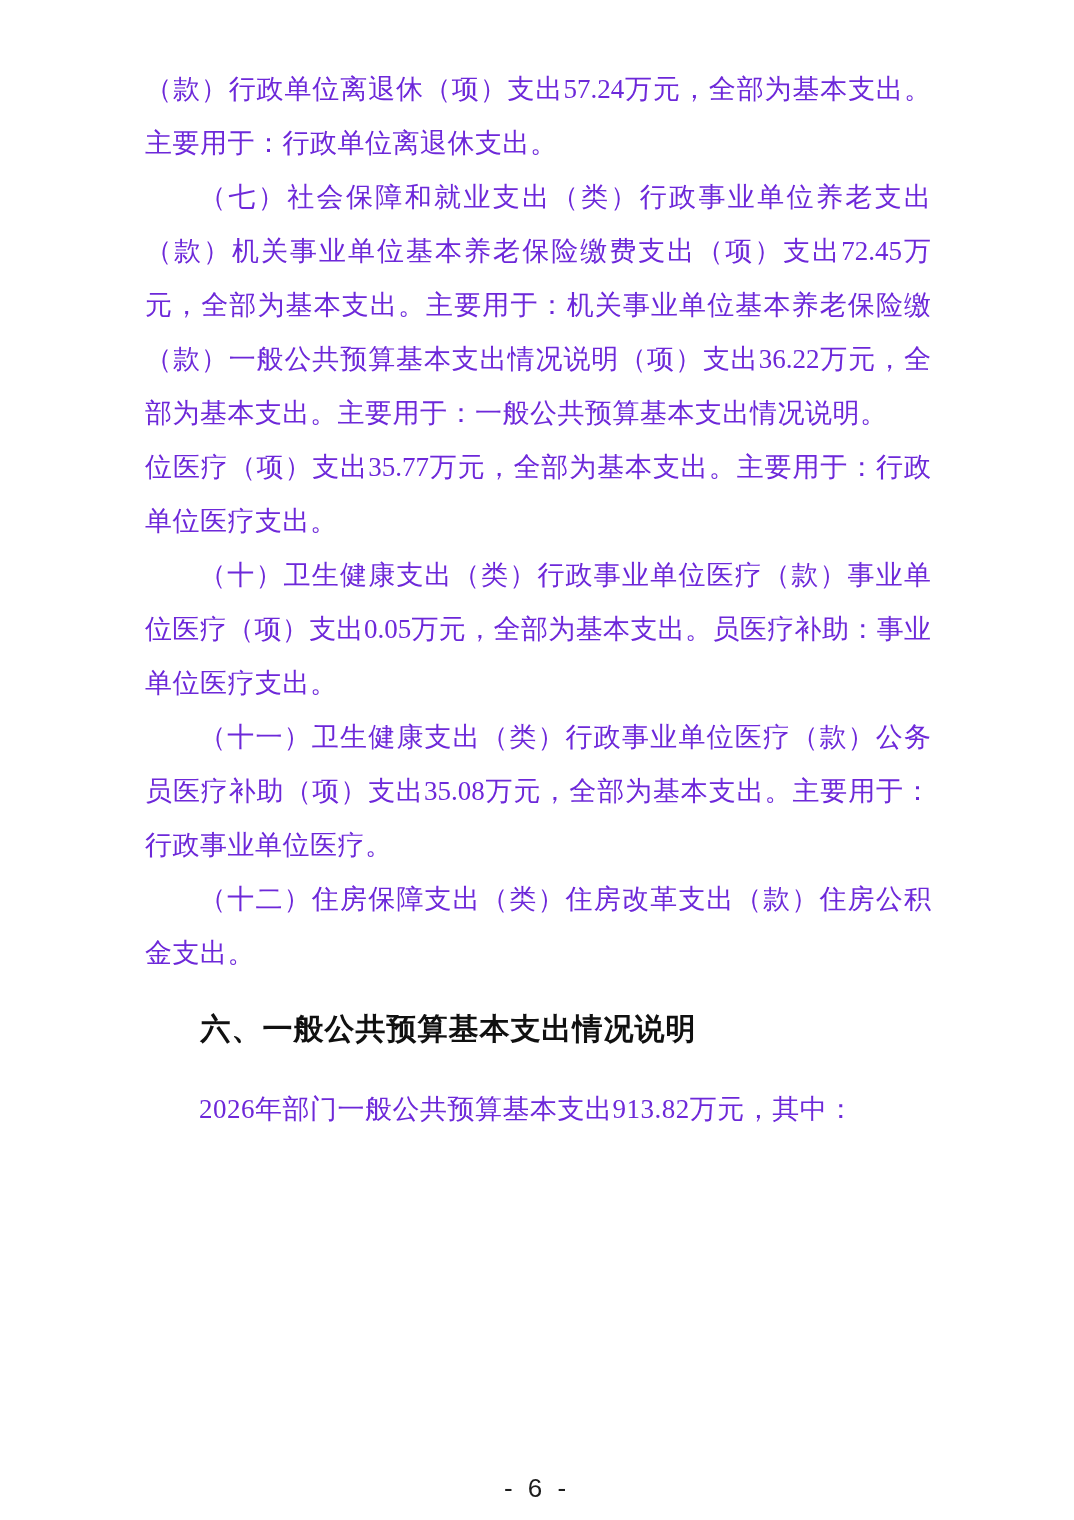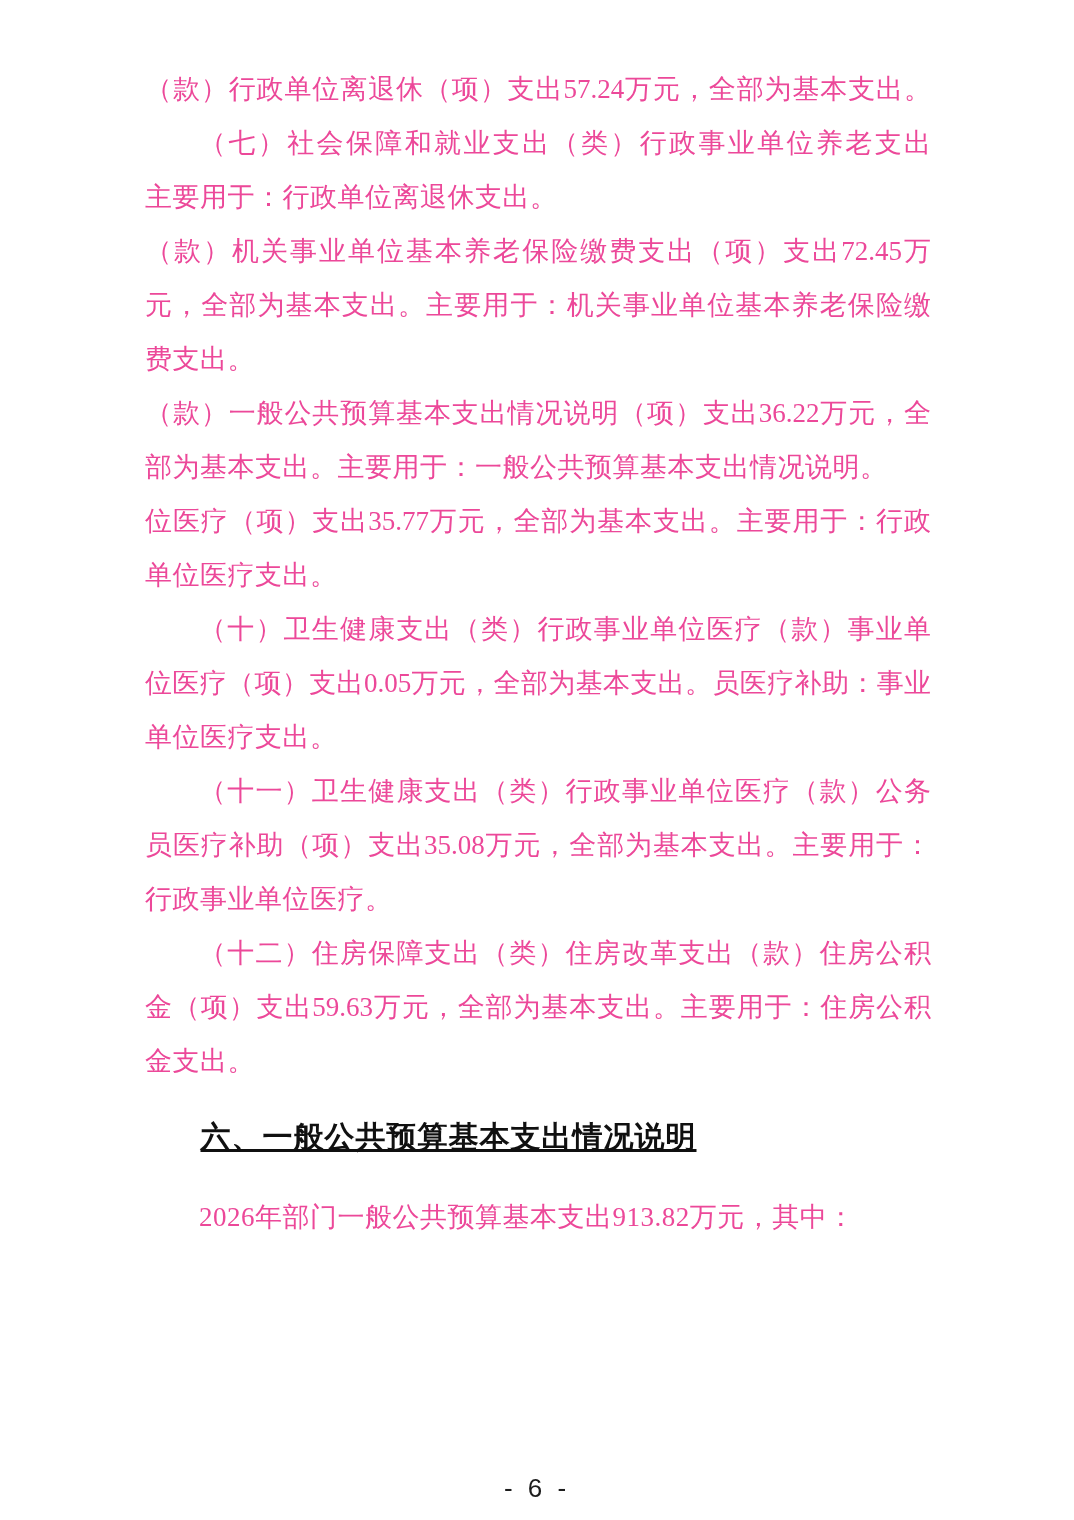--- a/index.html
+++ b/index.html
@@ -17,21 +17,21 @@
   }
   .content {
     position: absolute;
     left: 145px;
     top: 62px;
     width: 786px;
   }
   .line {
     font-size: 27px;
     line-height: 54px;
-    color: #ec4899;
+    color: #6d28d9;
     text-align: left;
     white-space: nowrap;
     letter-spacing: 0.5px;
   }
   .line.justify {
     white-space: normal;
     text-align: justify;
     text-align-last: justify;
     text-justify: inter-character;
     letter-spacing: 0;
@@ -44,56 +44,53 @@
     font-weight: bold;
     font-size: 30px;
     line-height: 54px;
     color: #101010;
     margin-top: 22px;
     margin-bottom: 26px;
     letter-spacing: 1px;
   }
   .heading.indent {
     text-indent: 1.85em;
-    text-decoration: underline;
   }
   .footer {
     position: absolute;
     left: 0;
     right: 0;
     bottom: 16px;
     text-align: center;
     font-family: "Liberation Sans", "DejaVu Sans", sans-serif;
     font-size: 26px;
     line-height: 32px;
     color: #1d1d1d;
     letter-spacing: 4px;
   }
 </style>
 </head>
 <body>
 
 <div class="page">
   <div class="content" id="content">
       <div class="line justify">（款）行政单位离退休（项）支出57.24万元，全部为基本支出。</div>
+      <div class="line">主要用于：行政单位离退休支出。</div>
       <div class="line justify indent">（七）社会保障和就业支出（类）行政事业单位养老支出</div>
-      <div class="line">主要用于：行政单位离退休支出。</div>
       <div class="line justify">（款）机关事业单位基本养老保险缴费支出（项）支出72.45万</div>
       <div class="line justify">元，全部为基本支出。主要用于：机关事业单位基本养老保险缴</div>
-      <div class="line">费支出。</div>
       <div class="line justify">（款）一般公共预算基本支出情况说明（项）支出36.22万元，全</div>
       <div class="line">部为基本支出。主要用于：一般公共预算基本支出情况说明。</div>
       <div class="line justify">位医疗（项）支出35.77万元，全部为基本支出。主要用于：行政</div>
       <div class="line">单位医疗支出。</div>
       <div class="line justify indent">（十）卫生健康支出（类）行政事业单位医疗（款）事业单</div>
       <div class="line justify">位医疗（项）支出0.05万元，全部为基本支出。员医疗补助：事业</div>
       <div class="line">单位医疗支出。</div>
       <div class="line justify indent">（十一）卫生健康支出（类）行政事业单位医疗（款）公务</div>
       <div class="line justify">员医疗补助（项）支出35.08万元，全部为基本支出。主要用于：</div>
       <div class="line">行政事业单位医疗。</div>
       <div class="line justify indent">（十二）住房保障支出（类）住房改革支出（款）住房公积</div>
-      <div class="line justify">金（项）支出59.63万元，全部为基本支出。主要用于：住房公积</div>
       <div class="line">金支出。</div>
       <div class="heading indent">六、一般公共预算基本支出情况说明</div>
       <div class="line indent">2026年部门一般公共预算基本支出913.82万元，其中：</div>
     </div>
   <div class="footer">- 6 -</div>
 </div>
 
 </body></html>

